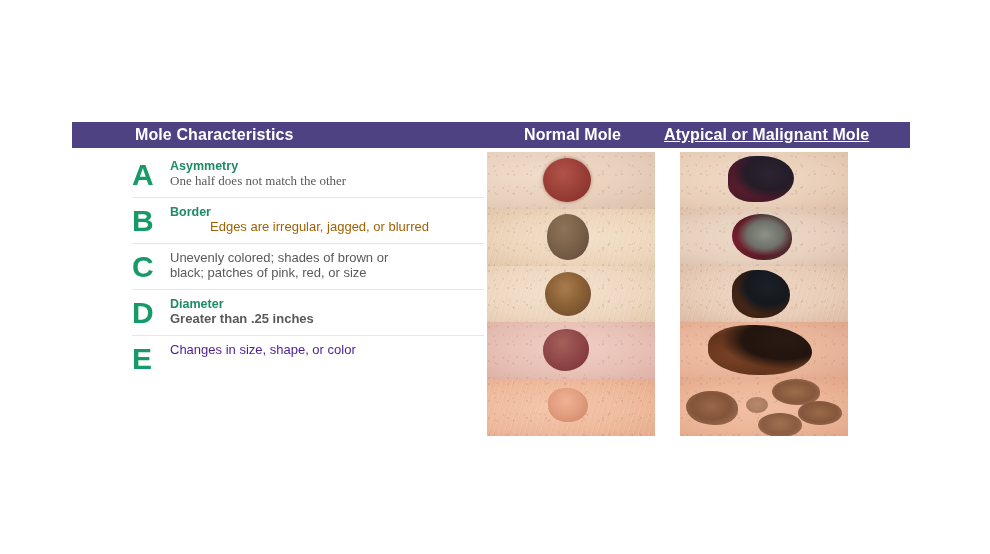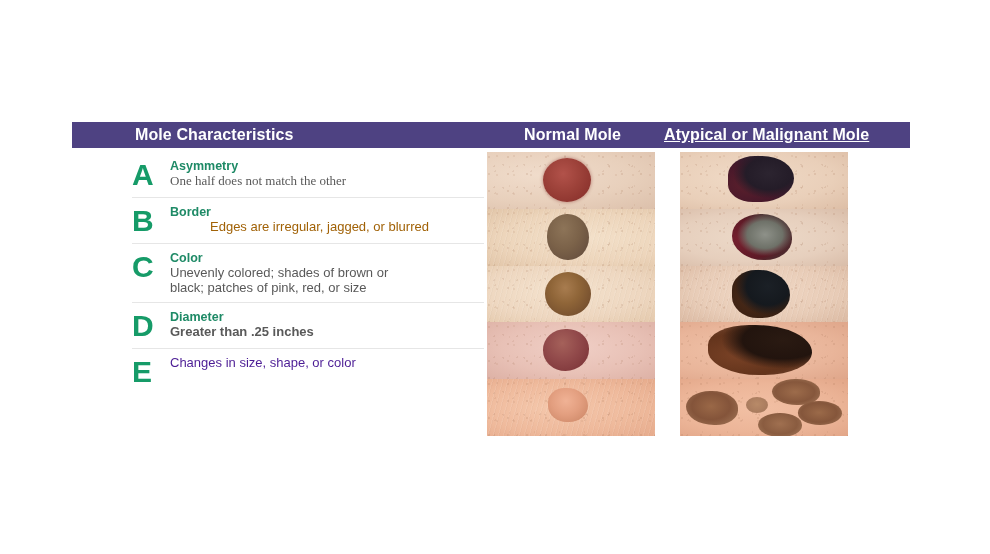--- a/index.html
+++ b/index.html
@@ -261,21 +261,20 @@
         <div class="criteria-letter">B</div>
         <div class="criteria-text">
           <p class="criteria-title">Border</p>
           <p class="criteria-desc" style="color: #a16207; margin-left: 40px;">Edges are irregular, jagged, or blurred</p>
         </div>
       </div>
 
       <div class="criteria-row" style="border-bottom-color: rgb(230, 230, 230);">
         <div class="criteria-letter">C</div>
         <div class="criteria-text">
-          <p class="criteria-title">Color</p>
           <p class="criteria-desc" style="color: rgb(89, 89, 89);">Unevenly colored; shades of brown or black; patches of pink, red, or size</p>
         </div>
       </div>
 
       <div class="criteria-row" style="border-bottom-color: rgb(230, 230, 230);">
         <div class="criteria-letter">D</div>
         <div class="criteria-text">
           <p class="criteria-title">Diameter</p>
           <p class="criteria-desc" style="color: rgb(89, 89, 89); font-weight: bold;">Greater than .25 inches</p>
         </div>

